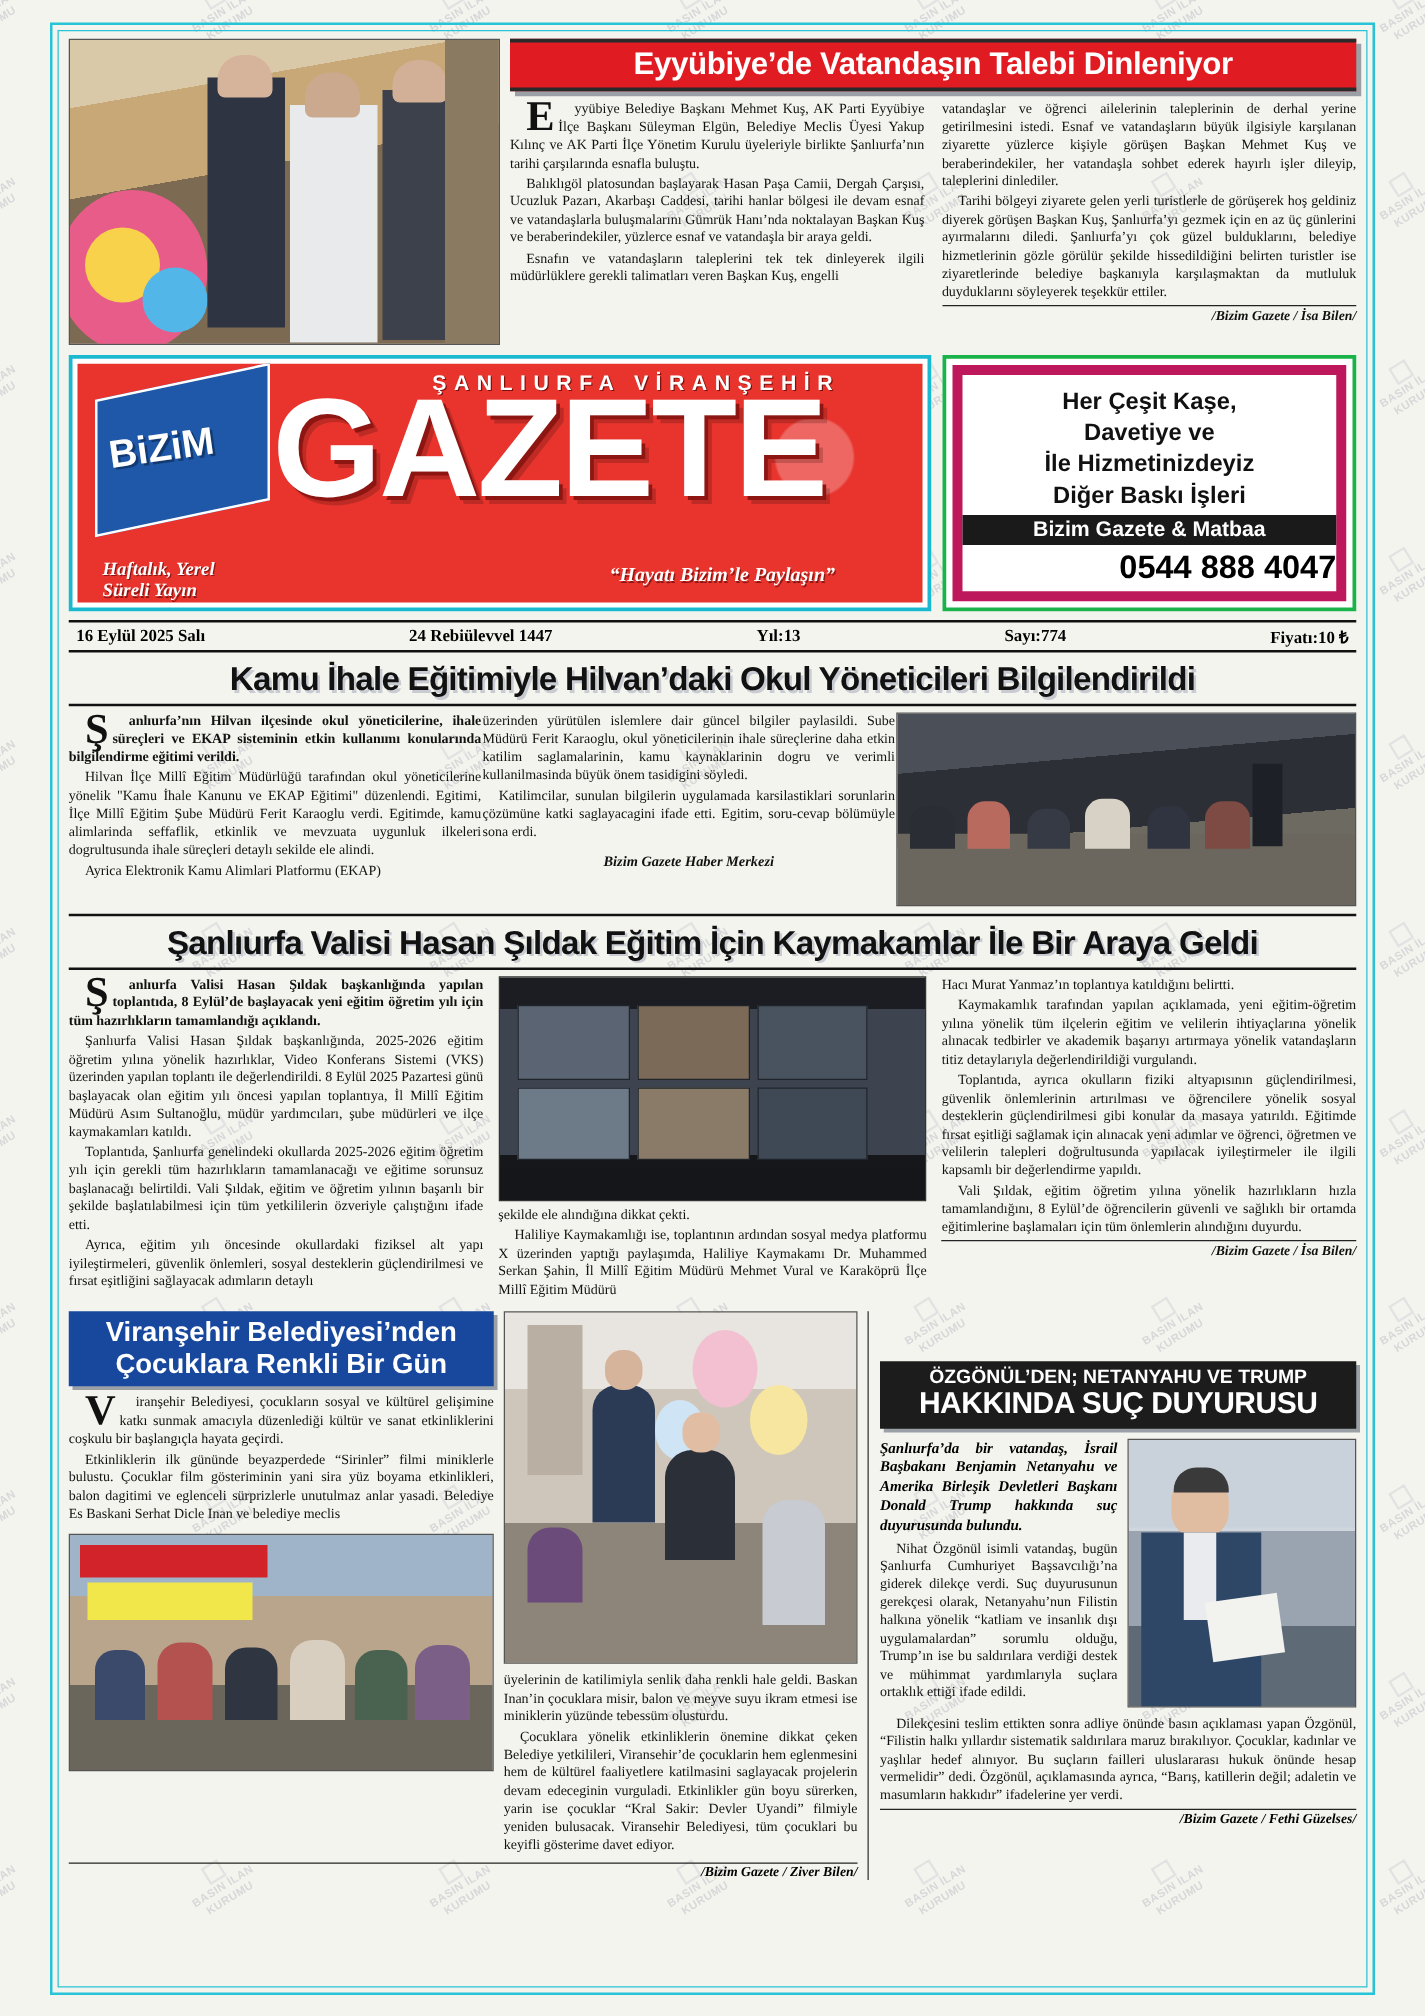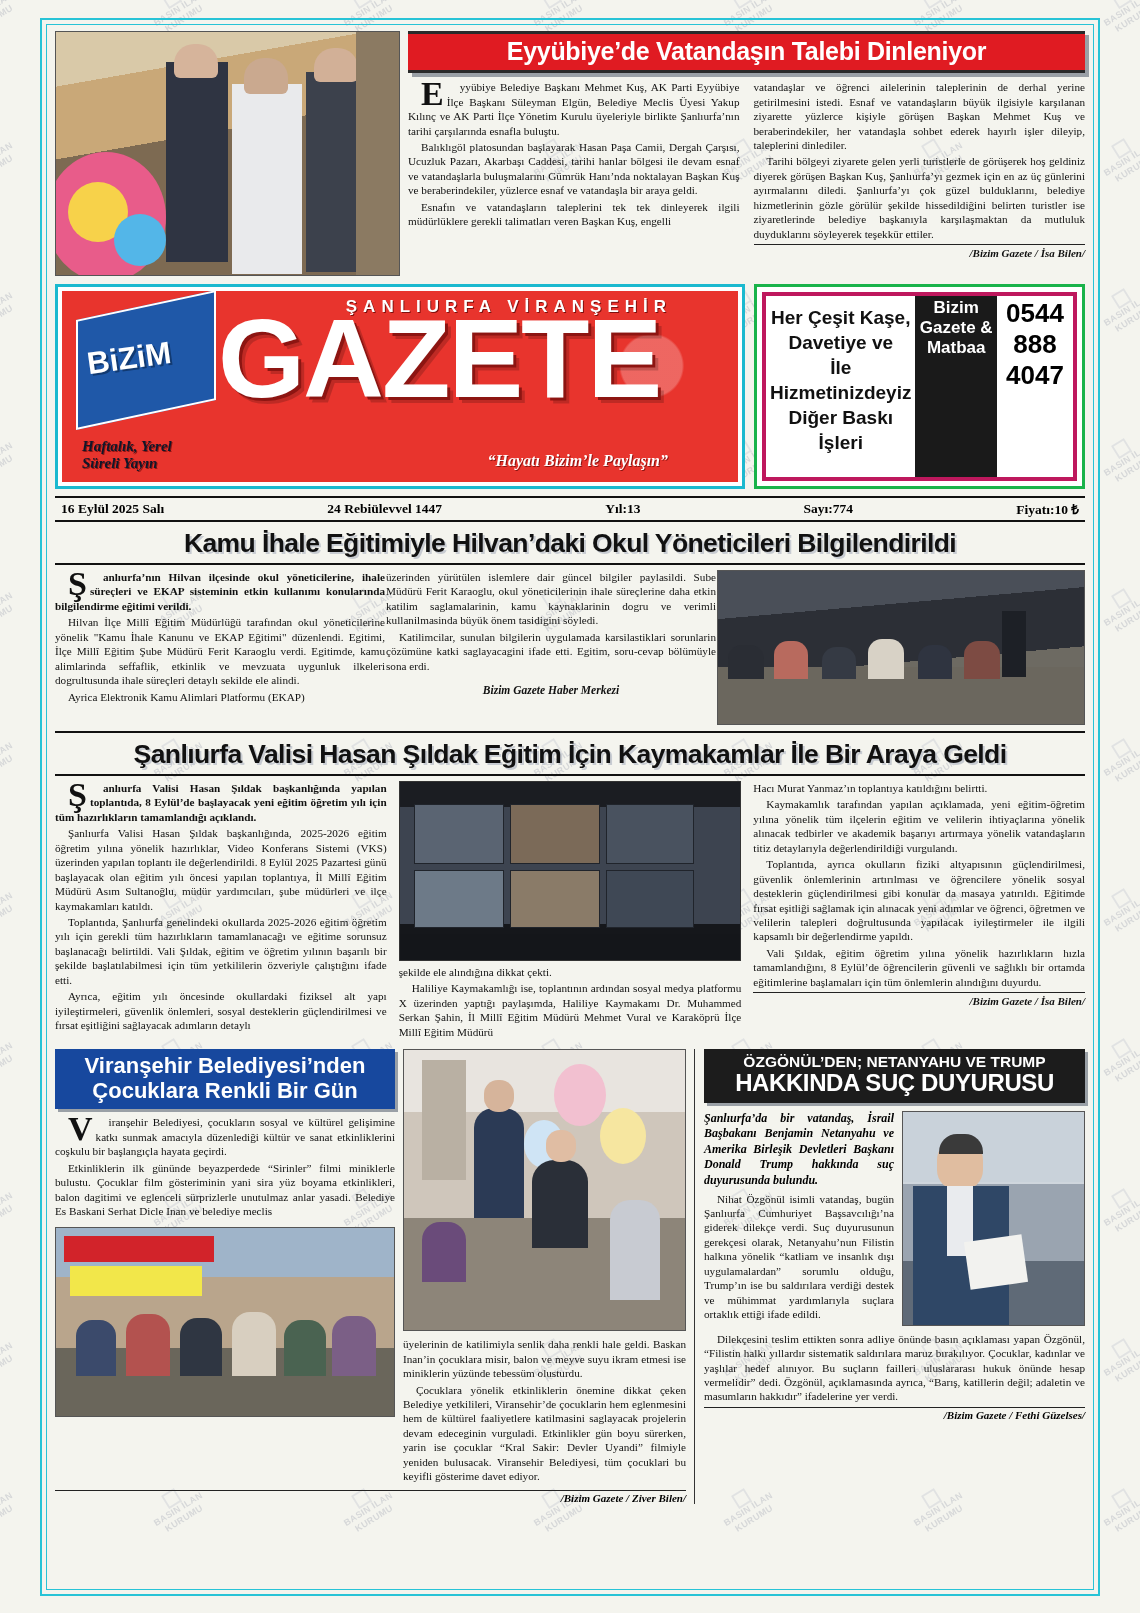--- a/index.html
+++ b/index.html
@@ -119,59 +119,59 @@
     border:2px solid #fff;
   }
   .mh-bizim span {
     position:absolute; left:9px; top:30px;
     transform:skewY(12deg) rotate(-8deg);
     color:#fff; font-family:"Liberation Sans", sans-serif;
     font-weight:bold; font-size:31px;
     text-shadow:2px 2px 0 #123a71;
   }
   .mh-sub {
-    position:absolute; left:20px; bottom:10px;
-    color:#0f172a; font-style:italic; font-weight:bold;
+    position:absolute; left:20px; bottom:0;
+    color:#ffffff; font-style:italic; font-weight:bold;
     font-size:15px; line-height:1.15;
     text-shadow:1px 1px 0 #8d1512;
   }
   .mh-slogan {
     position:absolute; right:70px; bottom:12px;
     color:#fff; font-style:italic; font-weight:bold; font-size:16px;
     text-shadow:1px 1px 0 #8d1512;
   }
   .mh-circle {
     position:absolute; right:12px; top:34px;
     width:120px; height:120px; border-radius:50%;
     background:radial-gradient(circle at 38% 34%, #ffffff 0 28%, #e8342d 30% 100%);
     opacity:.25;
   }
 
   .ad-box {
     flex:1; border:3px solid #19b34a; background:#fff;
     padding:5px; display:flex; flex-direction:column;
   }
-  .ad-inner { border:4px solid #be185d; flex:1; display:flex; }
+  .ad-inner { border:8px solid #be185d; flex:1; display:flex; flex-direction:column; }
   .ad-text {
     flex:1;
     font-family:"Liberation Sans", sans-serif;
     font-weight:bold; font-size:19px;
     text-align:center; color:#111;
     line-height:1.32;
     padding:9px 4px 2px 4px;
   }
   .ad-name {
     background:#1a1a1a; color:#fff;
     font-family:"Liberation Sans", sans-serif;
     font-weight:bold; font-size:17px; text-align:center;
     padding:2px 0;
   }
   .ad-phone {
     font-family:"Liberation Sans", sans-serif;
-    font-weight:bold; font-size:26px; text-align:center;
+    font-weight:bold; font-size:26px; text-align:right;
     padding:2px 0 4px 0;
   }
 
   
   .datebar {
     display:flex; align-items:center;
     border-top:2px solid #111; border-bottom:2px solid #111;
     margin-top:7px; padding:2px 6px;
     font-weight:bold; font-size:13.5px;
   }
@@ -198,21 +198,21 @@
   .news2 .c3 { flex:1; }
 
   
   .news3 { display:flex; gap:12px; }
   .news3 .c { width:32.2%; }
   .news3 .mid { flex:1; }
 
   
   .bottom { display:flex; gap:9px; margin-top:8px; }
   .bl { width:640px; }
-  .br { flex:1; }
+  .br { flex:1;margin-top:40px; }
 
   .hl-blue {
     background:#17489e; color:#fff;
     font-family:"Liberation Sans", sans-serif;
     font-weight:bold; font-size:22px;
     text-align:center; line-height:1.12;
     padding:5px 4px 6px 4px;
     box-shadow:3px 3px 0 #9aa0a6;
   }
   .hl-dark {

